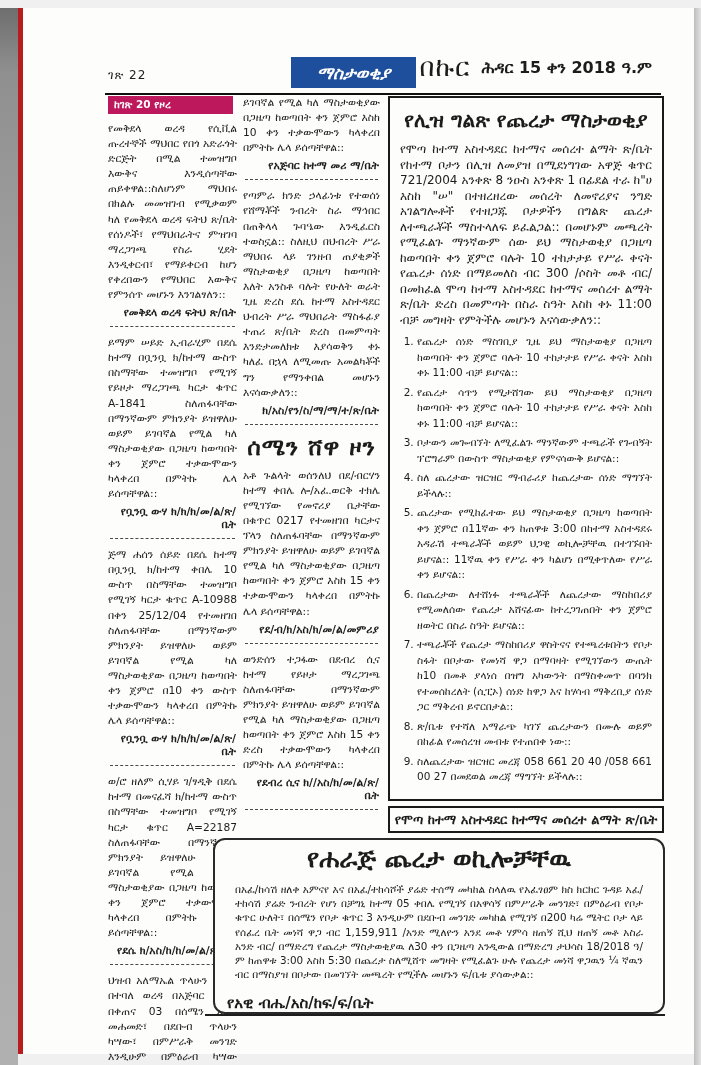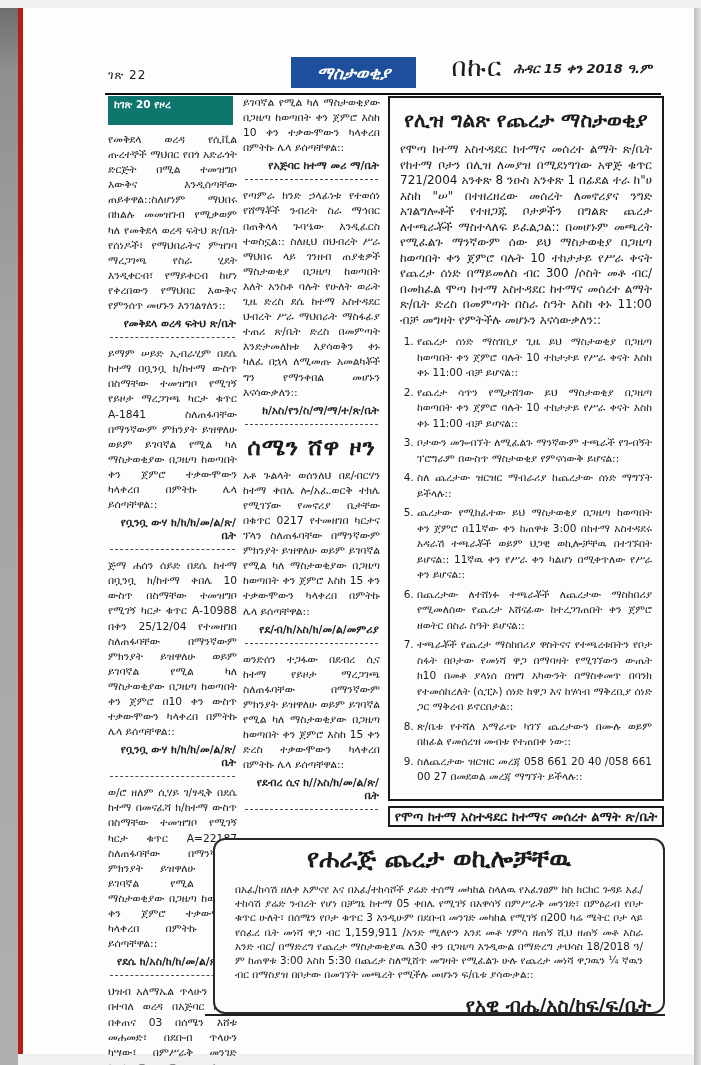--- a/index.html
+++ b/index.html
@@ -23,58 +23,58 @@
   }
   
   .page-num{position:absolute;left:85px;top:60px;font-size:12px;letter-spacing:1px;}
   .banner{
     position:absolute;left:268px;top:49px;width:125px;height:31px;
     background:#1d4f9c;color:#fff;font-weight:bold;font-style:italic;font-size:17px;
     display:flex;align-items:center;justify-content:center;
   }
   .masthead-wrap{position:absolute;right:42px;top:46px;display:flex;align-items:flex-end;gap:11px;}
   .masthead{font-size:26px;font-weight:500;letter-spacing:1px;line-height:1;}
-  .dateline{font-size:13px;font-weight:bold;padding-bottom:3px;white-space:nowrap;font-style:italic;}
+  .dateline{font-size:16px;font-weight:bold;padding-bottom:3px;white-space:nowrap;}
   .header-rule{position:absolute;left:82px;top:85px;width:556px;height:2px;background:#101010;}
   
   .col-left{position:absolute;left:85px;top:88px;width:129px;}
   .col-mid{position:absolute;left:220px;top:87px;width:137px;}
   .cont-label{
-    background:#0f766e;color:#fff;font-weight:bold;font-size:10.5px;
-    padding:2px 6px 14px;margin:0 4px 7px 0;display:block;
+    background:#be185d;color:#fff;font-weight:bold;font-size:10.5px;
+    padding:2px 6px 3px;margin:0 4px 7px 0;display:block;
   }
   .body-text{font-size:10.7px;line-height:15.1px;text-align:justify;margin:0;}
   .sig{font-size:10.7px;font-weight:bold;text-align:right;margin:4px 1px 1px 0;}
   .dash-sep{border:none;border-top:1.4px dashed #4a4a4a;margin:7px 2px 8px;height:0;}
   .zone-heading{font-size:23px;font-weight:bold;text-align:center;margin:9px 0 7px;letter-spacing:1px;}
   
   .lease-box{
     position:absolute;left:365px;top:88px;width:276px;height:705px;
     border:2px solid #1a1a1a;background:#fdfdfc;box-sizing:border-box;
     padding:8px 10px;overflow:hidden;
   }
   .lease-title{font-size:20px;font-weight:bold;text-align:center;margin:2px 0 10px;}
   .lease-intro{font-size:12px;line-height:15.5px;text-align:justify;margin:0 0 6px;}
   .lease-terms{margin:0;padding-left:17px;font-size:10.5px;line-height:15.5px;}
   .lease-terms li{text-align:justify;margin-bottom:4px;}
   .issuer-box{
-    position:absolute;left:365px;top:798px;width:276px;height:21px;
+    position:absolute;left:365px;top:798px;width:276px;height:27px;
     border:2px solid #1a1a1a;box-sizing:border-box;background:#fdfdfc;
     display:flex;align-items:center;justify-content:center;
     font-weight:bold;font-size:13px;text-align:right;overflow:hidden;white-space:nowrap;
   }
   
   .auction-box{
     position:absolute;left:190px;top:830px;width:452px;height:176px;
     border:2px solid #2a2a2a;border-radius:12px;box-sizing:border-box;
     background:#fdfdfc;padding:3px 12px 2px;overflow:hidden;
   }
   .auction-title{font-size:25px;font-weight:bold;text-align:center;margin:1px 0 3px;}
   .auction-body{font-size:10.4px;line-height:14.2px;text-align:justify;margin:8px;}
-  .auction-issuer{font-size:19px;font-weight:bold;text-align:right;margin-top:13px;}
+  .auction-issuer{font-size:15px;font-weight:bold;text-align:left;margin-top:13px;}
   .bottom-rule{position:absolute;left:182px;top:1006px;width:460px;height:2px;background:#1e1e1e;}
 </style>
 </head>
 <body>
 
 <div class="scan-strip"></div>
 <div class="right-edge"></div>
 
 <div class="paper">
 

